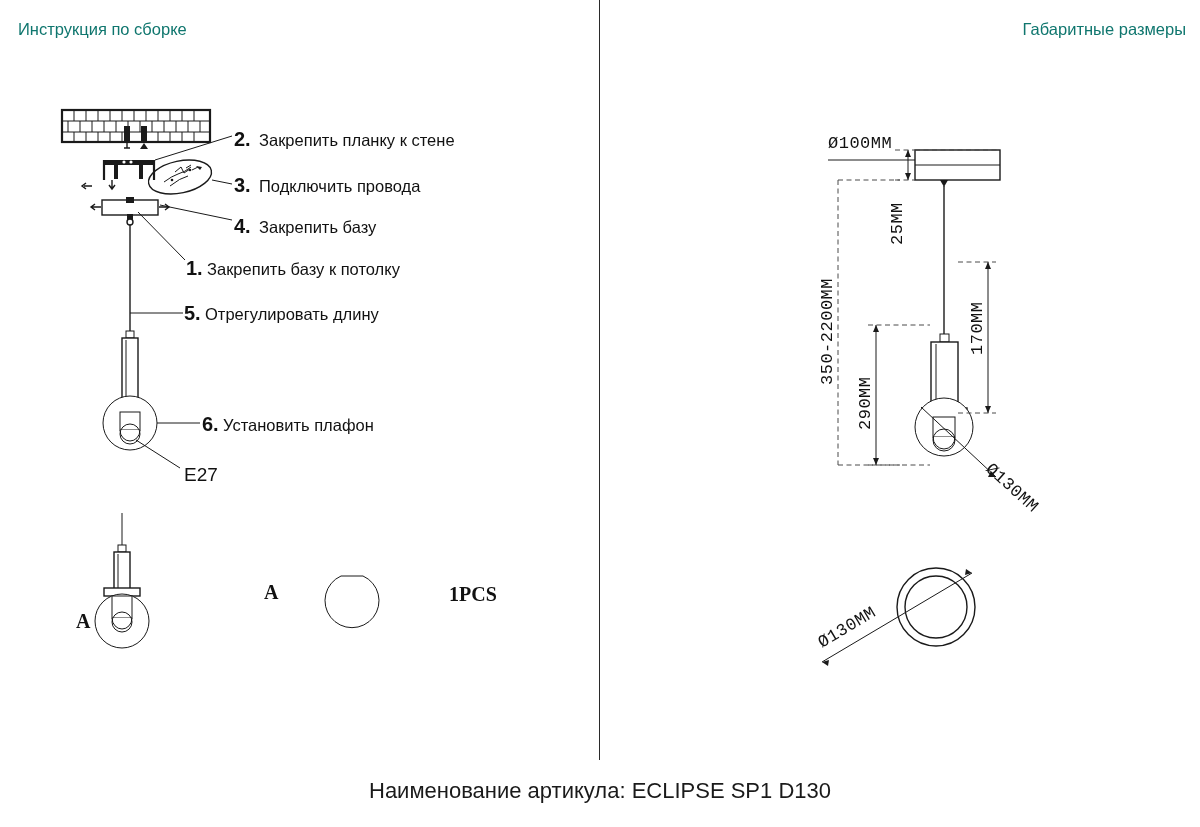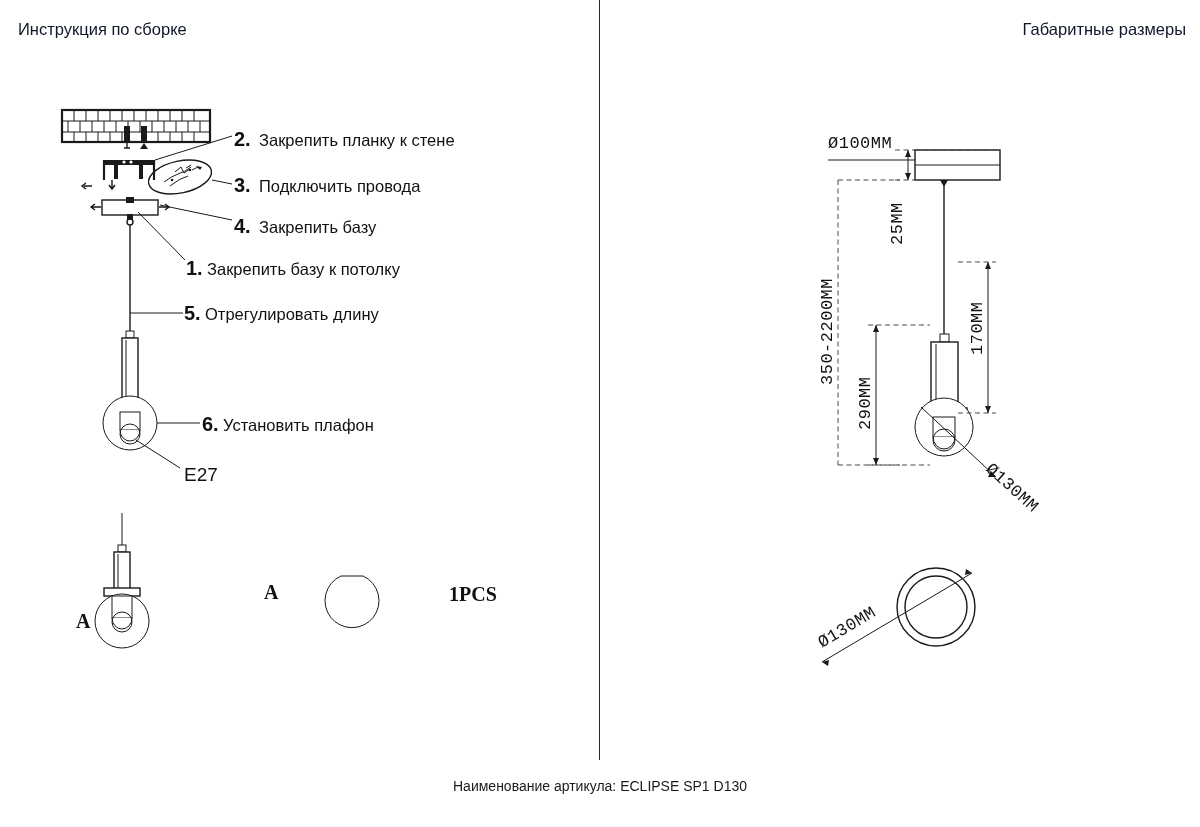--- a/index.html
+++ b/index.html
@@ -11,42 +11,42 @@
     position: relative;
     width: 1200px;
     height: 827px;
     background: #ffffff;
     font-family: "Liberation Sans", sans-serif;
     overflow: hidden;
   }
   .hdr {
     position: absolute;
     font-size: 16.5px;
-    color: #0f172a;
+    color: #0f766e;
     white-space: nowrap;
   }
   #hdr-left  { left: 18px;  top: 20px; }
   #hdr-right { right: 14px; top: 20px; padding-left: 30px; }
 
   #divider {
     position: absolute;
     left: 599px;
     top: 0;
     width: 1px;
     height: 760px;
     background: #2a2a2a;
   }
 
   #footer {
     position: absolute;
     left: 0;
     top: 778px;
     width: 1200px;
     text-align: center;
-    font-size: 14px;
+    font-size: 22px;
     color: #1a1a1a;
   }
 
   svg.panel {
     position: absolute;
     top: 0;
     left: 0;
     overflow: visible;
   }
   #svg-left  { left: 0;   width: 600px;  height: 770px; }

